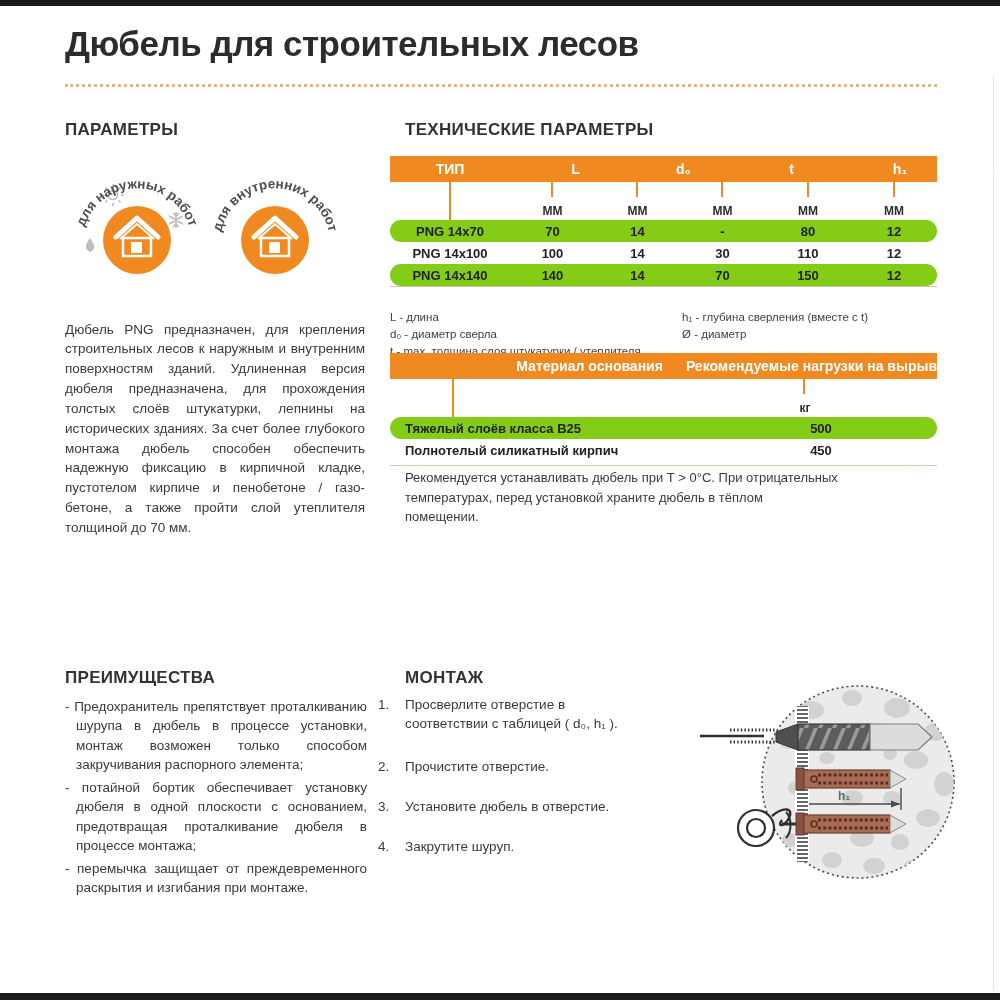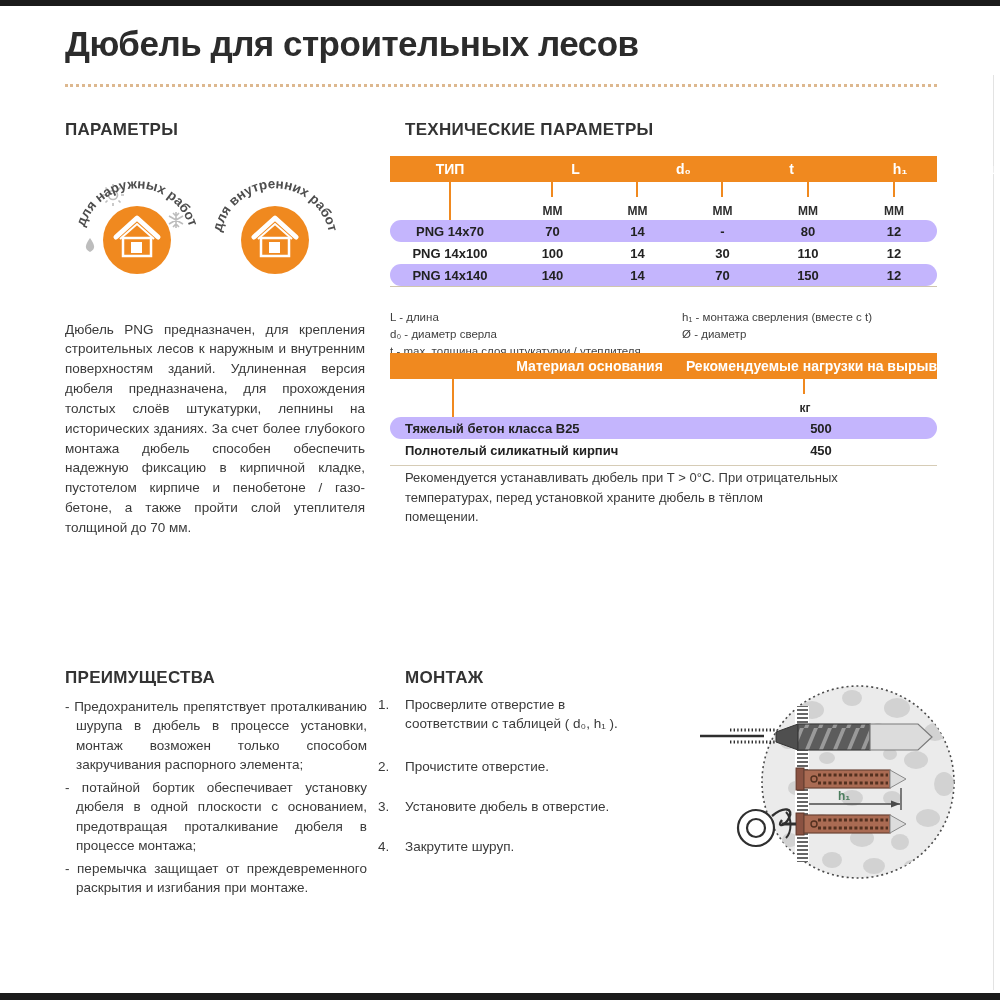--- a/index.html
+++ b/index.html
@@ -49,21 +49,21 @@
   .t2 .thead{grid-template-columns:1fr auto;}
   .t2 .thead .hl{padding-left:15px;text-align:right;}
   .t2 .thead .hr{text-align:right;}
   .spacer{position:relative;height:38px;}
   .tick{position:absolute;width:2px;background:#f0891f;top:0;}
   .units{position:absolute;left:0;right:0;bottom:2px;display:grid;
          grid-template-columns:120px 85px 85px 85px 86px 86px;
          font-size:12px;font-weight:bold;color:#2e2e2e;text-align:center;}
   .rows .tr{height:22px;display:grid;grid-template-columns:120px 85px 85px 85px 86px 86px;
             align-items:center;text-align:center;font-size:13px;font-weight:bold;color:#222;}
-  .rows .tr.alt{background:#c4b5fd;border-radius:11px;}
+  .rows .tr.alt{background:#84cc16;border-radius:11px;}
   .t2 .rows .tr{grid-template-columns:1fr 120px 56px;text-align:left;}
   .t2 .rows .tr .c0{padding-left:15px;}
   .t2 .rows .tr .c1{text-align:center;}
   .kg{position:absolute;font-size:12px;font-weight:bold;color:#2e2e2e;}
   .rule{height:0;border-top:1px solid #cfc5ae;}
   .legend{display:flex;margin-top:22px;font-size:11.5px;color:#3f3f3f;line-height:17px;}
   .legend .lcol{width:292px;}
   .legend .rcol{flex:1;}
   .legend-rule{margin-top:4px;border-top:1px solid #d6ccb6;}
 
@@ -194,40 +194,40 @@
     </div>
   </div>
   <div class="rule"></div>
   <div class="legend">
     <div class="lcol">
       <div>L - длина</div>
       <div>d₀ - диаметр сверла</div>
       <div>t - max. толщина слоя штукатурки / утеплителя</div>
     </div>
     <div class="rcol">
-      <div>h₁ - монтажа сверления (вместе с t)</div>
+      <div>h₁ - глубина сверления (вместе с t)</div>
       <div>Ø - диаметр</div>
     </div>
   </div>
   <div class="legend-rule"></div>
 </div>
 
 <div class="abs tbl t2">
   <div class="thead">
     <div class="hl">Материал основания</div>
     <div class="hr">Рекомендуемые нагрузки на вырыв</div>
   </div>
   <div class="spacer">
     <div class="tick" style="left:62px;height:38px;"></div>
     <div class="tick" style="left:413px;height:15px;"></div>
     <div class="kg" style="left:370px;width:90px;text-align:center;bottom:2px;">кг</div>
   </div>
   <div class="rows">
     <div class="tr alt">
-      <div class="c0">Тяжелый бетон класса B25</div>
+      <div class="c0">Тяжелый слоёв класса B25</div>
         <div class="c1">500</div>
         <div></div>
     </div>
     <div class="tr">
       <div class="c0">Полнотелый силикатный кирпич</div>
         <div class="c1">450</div>
         <div></div>
     </div>
   </div>
   <div class="legend-rule"></div>

